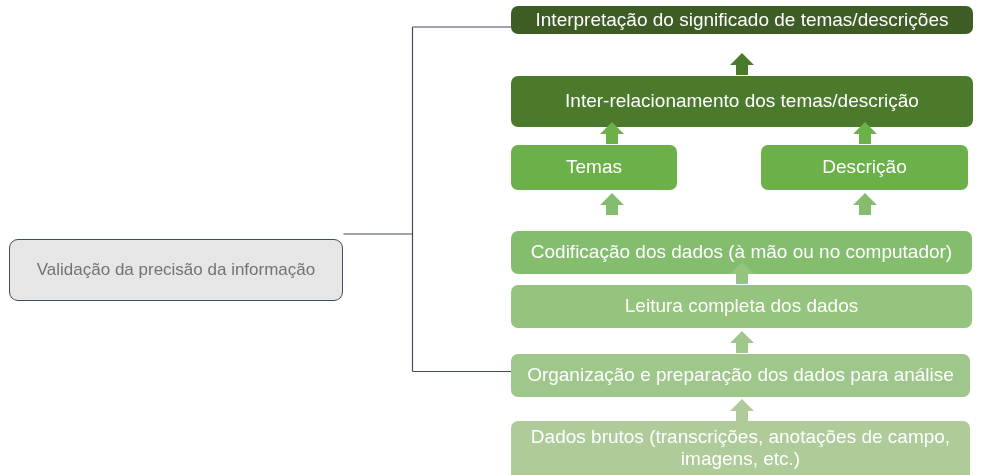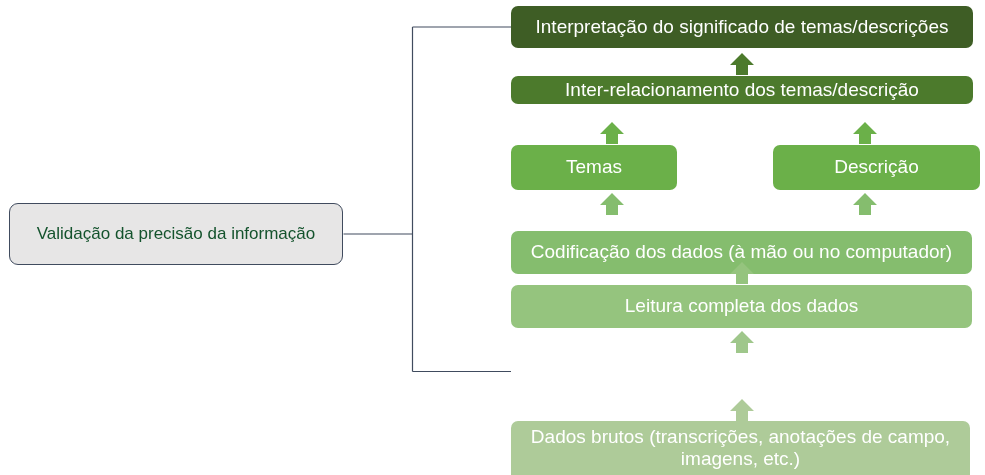--- a/index.html
+++ b/index.html
@@ -31,24 +31,24 @@
     line-height: 1.18;
     padding: 0 10px;
     box-sizing: border-box;
     -webkit-font-smoothing: antialiased;
   }
   .node-text {
     display: block;
     width: 100%;
   }
 
-  .n-interpretacao  { left: 511px; top: 6px;   width: 462px; height: 42px;  background: #3e5d25; font-size: 19px; }
-  .n-inter-rel      { left: 511px; top: 76px;  width: 462px; height: 28px;  background: #4c7a2c; font-size: 19px; }
+  .n-interpretacao  { left: 511px; top: 6px;   width: 462px; height: 28px;  background: #3e5d25; font-size: 19px; }
+  .n-inter-rel      { left: 511px; top: 76px;  width: 462px; height: 51px;  background: #4c7a2c; font-size: 19px; }
   .n-temas          { left: 511px; top: 145px; width: 166px; height: 45px;  background: #6bb049; font-size: 19px; }
-  .n-descricao      { left: 761px; top: 145px; width: 207px; height: 45px;  background: #6bb049; font-size: 19px; margin-left: 12px; }
+  .n-descricao      { left: 761px; top: 145px; width: 207px; height: 45px;  background: #6bb049; font-size: 19px; }
   .n-codificacao    { left: 511px; top: 231px; width: 461px; height: 43px;  background: #85bd6e; font-size: 19px; }
   .n-leitura        { left: 511px; top: 285px; width: 461px; height: 43px;  background: #95c47e; font-size: 19px; }
   .n-organizacao    { left: 511px; top: 354px; width: 459px; height: 43px;  background: #9fc78b; font-size: 19px; }
   .n-dados-brutos   { left: 511px; top: 421px; width: 459px; height: 54px;  background: #aecb99; font-size: 19px; border-radius: 7px 7px 0 0; }
 
   
   .arrow {
     position: absolute;
     width: 26px;
     height: 24px;
@@ -93,21 +93,21 @@
 
 <div id="diagram" style="background: rgb(255, 255, 255);">
 
   <svg class="connector" viewBox="0 0 985 475" xmlns="http://www.w3.org/2000/svg">
     <path d="M343.5 234 L412.5 234" fill="none" stroke="#404b5e" stroke-width="1.2"></path>
     <path d="M412.5 27 L412.5 371.5" fill="none" stroke="#404b5e" stroke-width="1.2"></path>
     <path d="M412.5 27 L511 27" fill="none" stroke="#404b5e" stroke-width="1.2"></path>
     <path d="M412.5 371.5 L511 371.5" fill="none" stroke="#404b5e" stroke-width="1.2"></path>
   </svg>
 
-  <div class="validation-box" style="background: rgb(231, 230, 230); border-color: rgb(64, 75, 94); color: #14532d;">
+  <div class="validation-box" style="background: rgb(231, 230, 230); border-color: rgb(64, 75, 94); color: #737373; margin-top: 36px;">
     <span>Validação da precisão da informação</span>
   </div>
 
   <div class="node n-interpretacao" style="background: rgb(62, 93, 37);">
     <span class="node-text">Interpretação do significado de temas/descrições</span>
   </div>
 
   <div class="node n-inter-rel" style="background: rgb(76, 122, 44);">
     <span class="node-text">Inter-relacionamento dos temas/descrição</span>
   </div>
@@ -121,20 +121,23 @@
   </div>
 
   <div class="node n-codificacao" style="background: rgb(133, 189, 110);">
     <span class="node-text">Codificação dos dados (à mão ou no computador)</span>
   </div>
 
   <div class="node n-leitura" style="background: rgb(149, 196, 126);">
     <span class="node-text">Leitura completa dos dados</span>
   </div>
 
+  <div class="node n-organizacao" style="background: rgb(159, 199, 139);">
+    <span class="node-text">Organização e preparação dos dados para análise</span>
+  </div>
 
   <div class="node n-dados-brutos" style="background: rgb(174, 203, 153);">
     <span class="node-text">Dados brutos (transcrições, anotações  de campo, imagens, etc.)</span>
   </div>
 
   <div class="arrow a-1">
     <svg viewBox="0 0 26 24" xmlns="http://www.w3.org/2000/svg">
         <path d="M13 1 L25 13 L19 13 L19 23 L7 23 L7 13 L1 13 Z" fill="#4c7a2c"></path>
       </svg>
   </div>

